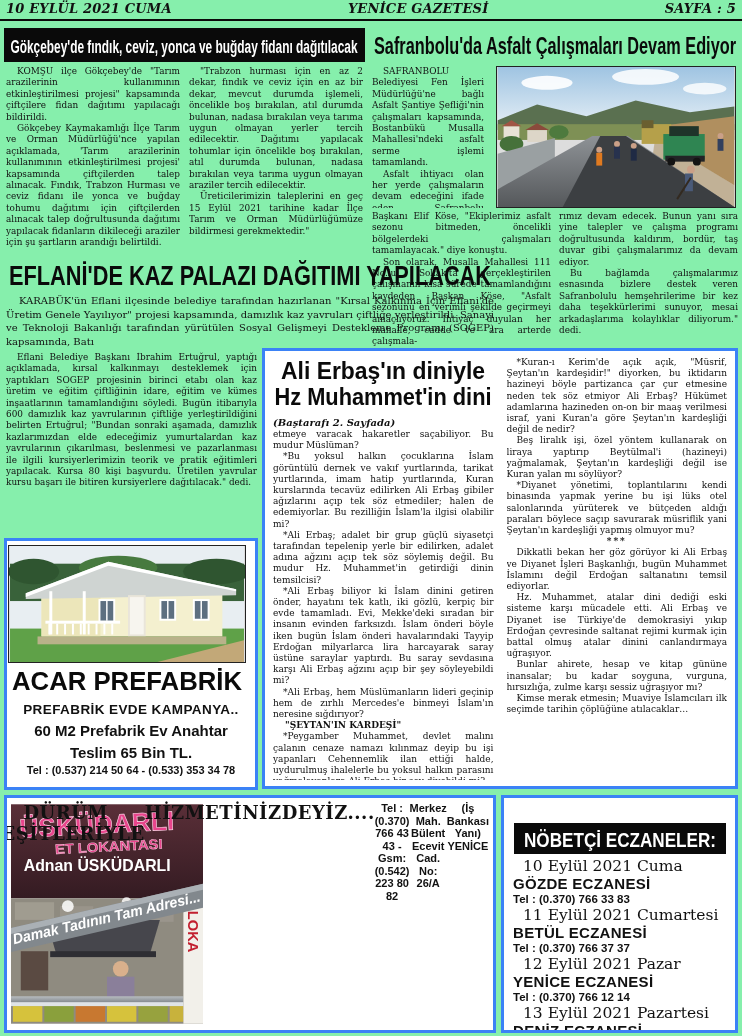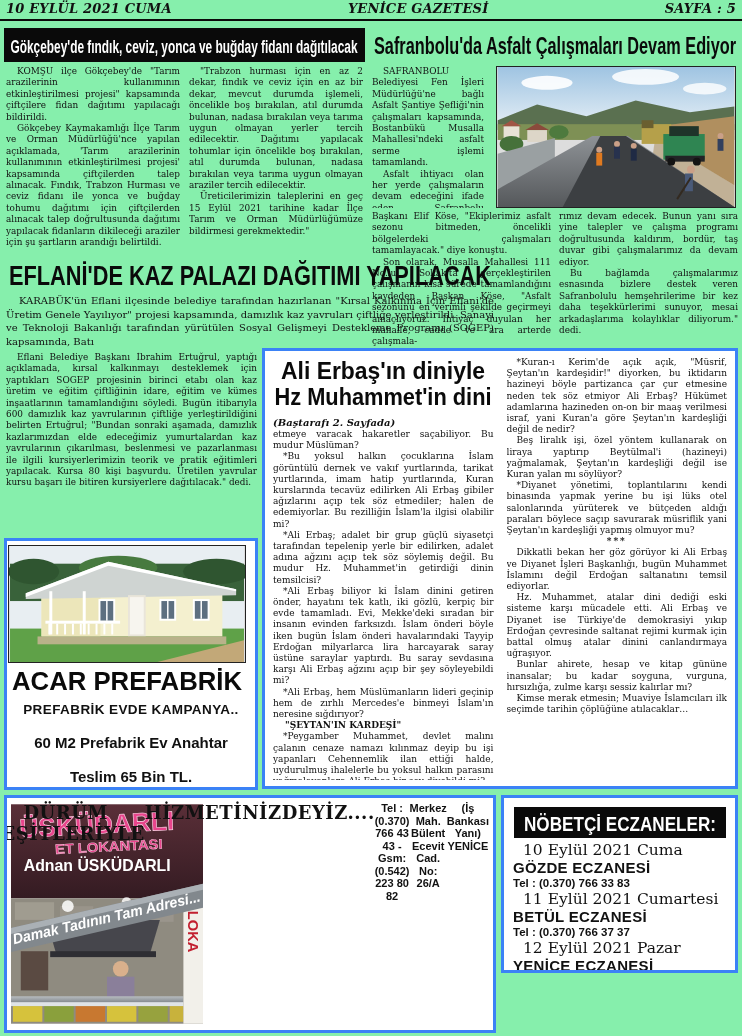--- a/index.html
+++ b/index.html
@@ -28,21 +28,21 @@
   .saf-top { display:flex; }
   .photo-frame { border:1px solid #222; background:#ddd; }
 
   
   .box3 { border:3px solid #3b82f6; background:#fff; }
 
   
   .acar-text { text-align:center; font-family:"Liberation Sans", sans-serif; }
   .acar-name { font:bold 17px "DejaVu Serif", serif; letter-spacing:2px; margin-top:2px; }
   .acar-camp { font:bold 13.5px "Liberation Sans", sans-serif; letter-spacing:.4px; margin-top:3px; }
-  .acar-offer { font:bold 15px "Liberation Sans", sans-serif; margin-top:17px; }
+  .acar-offer { font:bold 15px "Liberation Sans", sans-serif; margin-top:5px; }
   .acar-tel { font:bold 11px "Liberation Sans", sans-serif; margin-top:3px; }
 
   
   .rest-right { display:flex; flex-direction:row;justify-content:flex-end; }
   .rest-row { display:flex; gap:4px; }
   .menu-line { font:bold 15px "DejaVu Serif", serif; text-align:center; line-height:17px; }
   .big-line { font:bold 18px "DejaVu Serif", serif; text-align:center; line-height:21px; letter-spacing:.5px; }
   .rest-tel { font:bold 11px "Liberation Sans", sans-serif; text-align:center; line-height:12.5px; }
 
   
@@ -175,21 +175,21 @@
       <p class="subhead">"ŞEYTAN'IN KARDEŞİ"</p>
       <p>*Peygamber Muhammet, devlet malını çalanın cenaze namazı kılınmaz deyip bu işi yapanları Cehennemlik ilan ettiği halde, uydurulmuş ihalelerle bu yoksul halkın parasını yağmalayanlara Ali Erbaş bir şey diyebildi mi?</p>
     </div>
     <div class="erb clip" style="width:221px">
       <p>*Kuran-ı Kerim'de açık açık, "Müsrif, Şeytan'ın kardeşidir!" diyorken, bu iktidarın hazineyi böyle partizanca çar çur etmesine neden tek söz etmiyor Ali Erbaş? Hükümet adamlarına hazineden on-on bir maaş verilmesi israf, yani Kuran'a göre Şeytan'ın kardeşliği değil de nedir?</p>
       <p>Beş liralık işi, özel yöntem kullanarak on liraya yaptırıp Beytülmal'i (hazineyi) yağmalamak, Şeytan'ın kardeşliği değil ise Kuran yalan mı söylüyor?</p>
       <p>*Diyanet yönetimi, toplantılarını kendi binasında yapmak yerine bu işi lüks otel salonlarında yürüterek ve bütçeden aldığı paraları böylece saçıp savurarak müsriflik yani Şeytan'ın kardeşliği yapmış olmuyor mu?</p>
       <p class="sep">***</p>
       <p>Dikkatli bekan her göz görüyor ki Ali Erbaş ve Diyanet İşleri Başkanlığı, bugün Muhammet İslamını değil Erdoğan saltanatını temsil ediyorlar.</p>
       <p>Hz. Muhammet, atalar dini dediği eski sisteme karşı mücadele etti. Ali Erbaş ve Diyanet ise Türkiye'de demokrasiyi yıkıp Erdoğan çevresinde saltanat rejimi kurmak için battal olmuş atalar dinini canlandırmaya uğraşıyor.</p>
-      <p>Bunlar ahirete, hesap ve kitap gününe inansalar; bu kadar soyguna, vurguna, hırsızlığa, zulme karşı sessiz kalırlar mı?</p>
+      <p>Bunlar ahirete, hesap ve kitap gününe inansalar; bu kadar soyguna, vurguna, hırsızlığa, zulme karşı sessiz uğraşıyor mı?</p>
       <p>Kimse merak etmesin; Muaviye İslamcıları ilk seçimde tarihin çöplüğüne atılacaklar…</p>
     </div>
   </div>
 
   <div class="abs box3 clip" style="left:4px;top:538px;width:254px;height:252px;padding:4px 1px">
     
     <svg class="photo-frame" width="238" height="118" viewBox="0 0 238 118">
       <rect width="238" height="118" fill="#e8eef2"></rect>
       <rect x="0" y="18" width="238" height="38" fill="#39623a"></rect>
       <ellipse cx="24" cy="26" rx="26" ry="13" fill="#2f5530"></ellipse>
@@ -356,21 +356,21 @@
       <div class="big-line">HİZMETİNİZDEYİZ....</div>
       <svg width="281" height="17" style="margin-top:2px">
         <text x="140" y="13" text-anchor="middle" textLength="272" lengthAdjust="spacingAndGlyphs" font-family="Liberation Sans, sans-serif" font-weight="bold" font-size="13.5" fill="#0a0a0a">TABLDOT YEMEK SATIŞLARIMIZ BAŞLAMIŞTIR..</text>
       </svg>
       <div class="rest-tel">Tel : (0.370) 766 43 43 - Gsm: (0.542) 223 80 82</div>
       <div class="rest-tel">Merkez Mah. Bülent Ecevit Cad. No: 26/A</div>
       <div class="rest-tel">(İş Bankası Yanı) YENİCE</div>
     </div>
   </div>
 
-  <div class="abs box3 clip" style="left:501px;top:795px;width:237px;height:178px;padding:7px 9px">
+  <div class="abs box3 clip" style="left:501px;top:795px;width:237px;height:238px;padding:23px 9px">
     <svg width="212" height="31" style="display:block;margin:2px auto 3px">
       <rect width="212" height="31" fill="#0a0a0a"></rect>
       <text x="106" y="24" text-anchor="middle" textLength="192" lengthAdjust="spacingAndGlyphs" font-family="Liberation Sans, sans-serif" font-weight="bold" font-size="20" fill="#ffffff">NÖBETÇİ ECZANELER:</text>
     </svg>
     <div class="ecz-entry">
       <div class="ecz-date">10 Eylül 2021 Cuma</div>
       <div class="ecz-name">GÖZDE ECZANESİ</div>
       <div class="ecz-tel">Tel : (0.370) 766 33 83</div>
     </div>
     <div class="ecz-entry">

